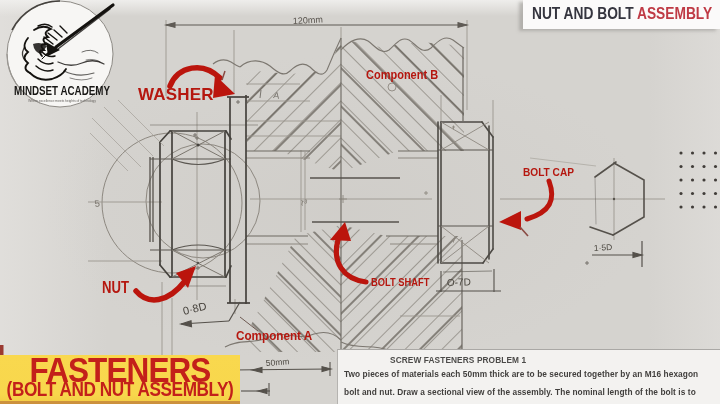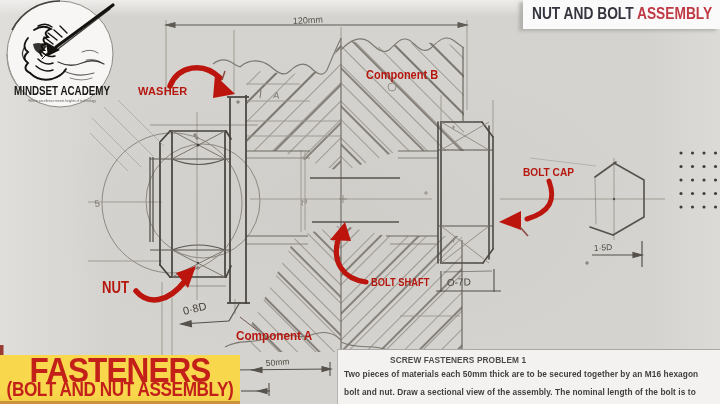--- a/index.html
+++ b/index.html
@@ -319,21 +319,21 @@
   <div class="abs" style="left:-30px;top:379px;width:300px;text-align:center;font-size:20px;
      font-weight:bold;color:#c3201a;letter-spacing:-0.5px;line-height:20px;white-space:nowrap;transform:scaleX(.86);transform-origin:50% 0;">(BOLT AND NUT ASSEMBLY)</div>
 
   <div class="abs" style="left:337px;top:349px;width:383px;height:55px;background:#f3f2f0;
      border-top:1.5px solid #aaa8a5;border-left:1px solid #b5b3b0;box-sizing:border-box;"></div>
 
   <div class="abs" style="left:344px;top:355px;font-size:8.3px;font-weight:bold;color:#4c4b49;letter-spacing:.1px;padding-left:46px;">SCREW FASTENERS PROBLEM 1</div>
 
   <div class="abs" style="left:344px;top:365px;width:370px;font-size:8.3px;font-weight:bold;color:#413f3d;line-height:18px;letter-spacing:.08px;white-space:nowrap;">Two pieces of materials each 50mm thick are to be secured together by an M16 hexagon<br>bolt and nut. Draw a sectional view of the assembly. The nominal length of the bolt is to<br>b:</div>
 
-  <div class="abs" style="left:138px;top:85px;font-size:11px;font-weight:bold;color:#b5170f;letter-spacing:.2px;">WASHER</div>
+  <div class="abs" style="left:138px;top:85px;font-size:17px;font-weight:bold;color:#b5170f;letter-spacing:.2px;">WASHER</div>
 
   <div class="abs" style="left:366px;top:68px;font-size:12.5px;font-weight:bold;color:#b5170f;letter-spacing:0;transform:scaleX(.88);transform-origin:0 0;">Component B</div>
 
   <div class="abs" style="left:523px;top:166px;font-size:11px;font-weight:bold;color:#b5170f;letter-spacing:0;transform:scaleX(.92);transform-origin:0 0;">BOLT CAP</div>
 
   <div class="abs" style="left:102px;top:279px;font-size:16px;font-weight:bold;color:#b5170f;letter-spacing:0;transform:scaleX(.82);transform-origin:0 0;">NUT</div>
 
   <div class="abs" style="left:371px;top:276px;font-size:11px;font-weight:bold;color:#b5170f;letter-spacing:0;transform:scaleX(.85);transform-origin:0 0;">BOLT SHAFT</div>
 
   <div class="abs" style="left:236px;top:328px;font-size:13px;font-weight:bold;color:#b5170f;letter-spacing:0;transform:scaleX(.9);transform-origin:0 0;">Component A</div>

